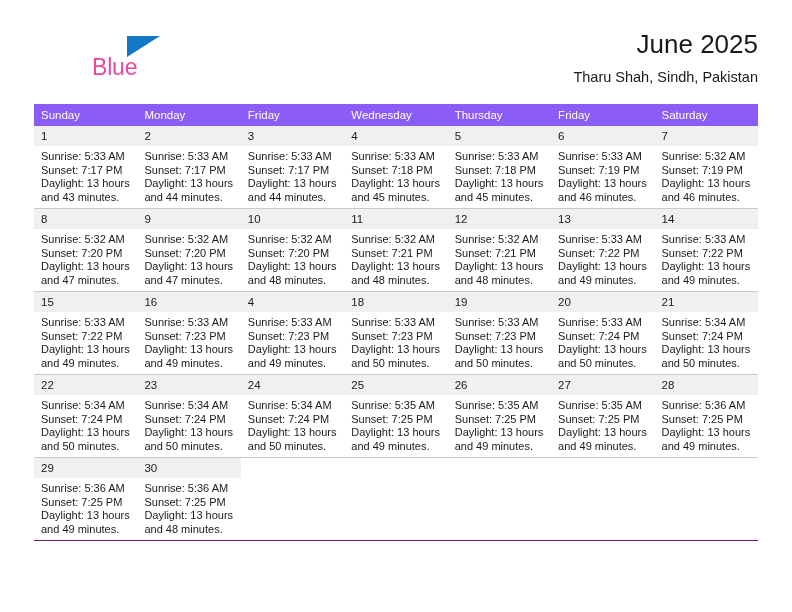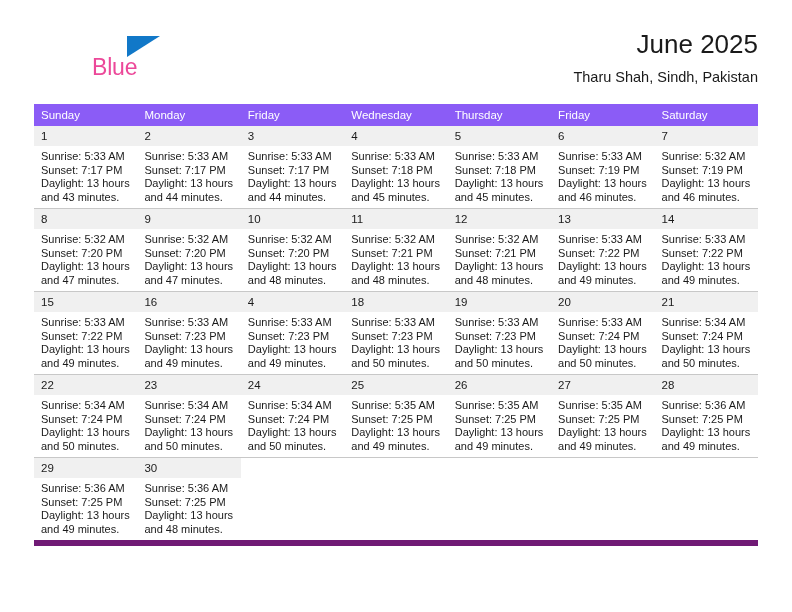--- a/index.html
+++ b/index.html
@@ -105,21 +105,21 @@
   }
   .calendar td {
     vertical-align: top;
     padding: 0;
     border: none;
     border-bottom: 1px solid #c8c8c8;
     background: #ffffff;
     height: 82px;
   }
   .calendar tr.week-last td {
-    border-bottom: 6px solid #701a75;
+    border-bottom: 1px solid #701a75;
   }
   .daynum {
     background: #f0f0f0;
     font-size: 11.5px;
     line-height: 14px;
     padding: 3px 0 3px 7px;
     color: #1a1a1a;
   }
   td.empty .daynum {
     background: #ffffff;

